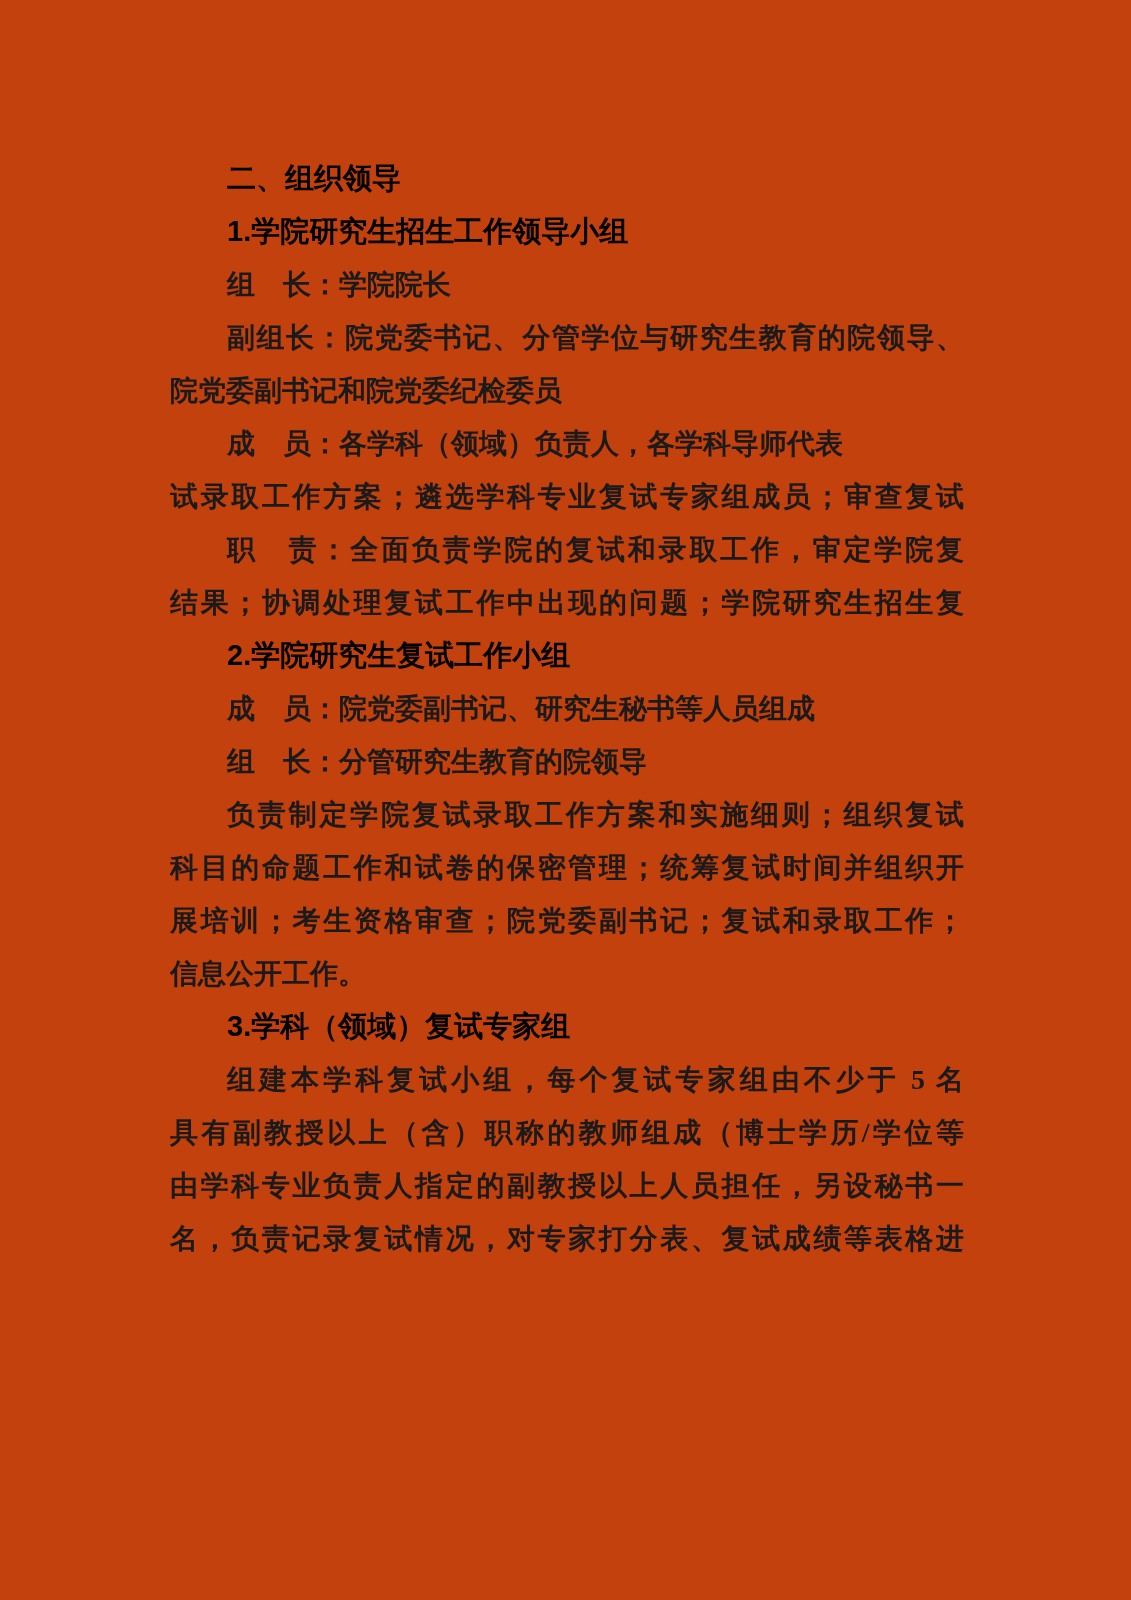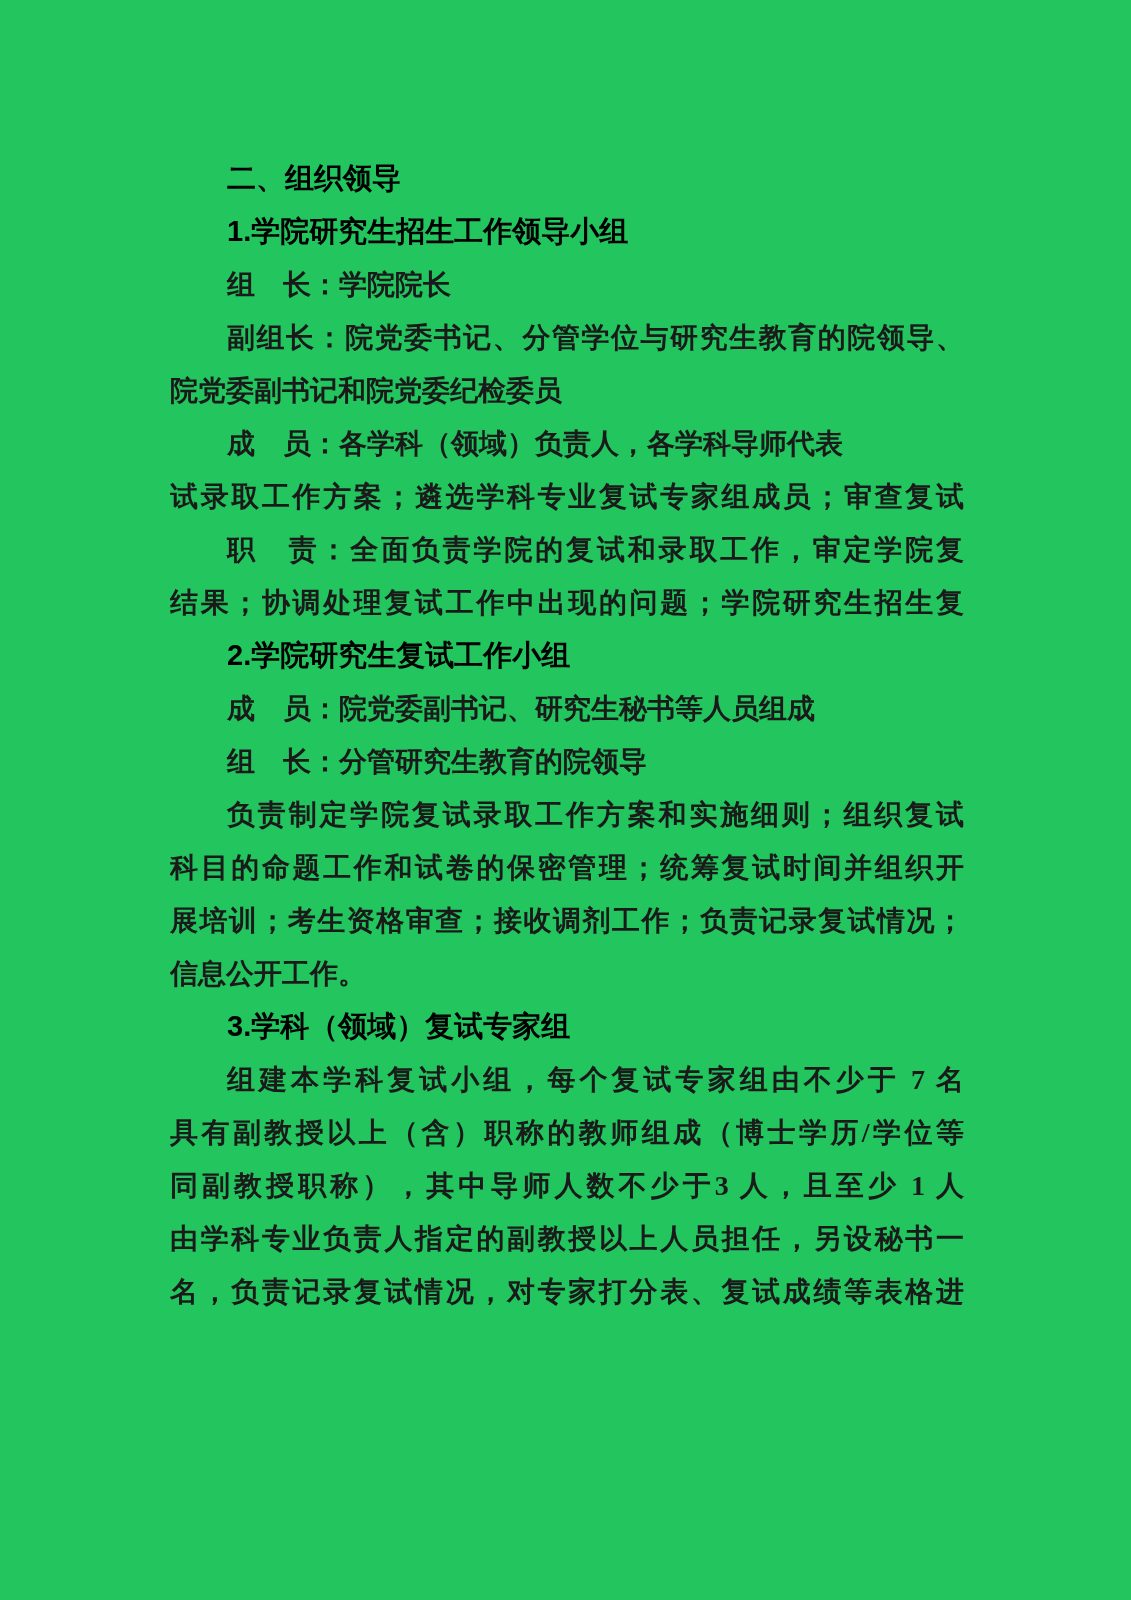--- a/index.html
+++ b/index.html
@@ -1,20 +1,20 @@
 <!DOCTYPE html>
 <html><head>
 <meta charset="utf-8">
 <style>
   html, body { margin: 0; padding: 0; background: #ffffff; }
   .page {
     position: relative;
     width: 1131px;
     height: 1600px;
-    background: #22c55e;
+    background: #c2410c;
     overflow: hidden;
     font-family: "Liberation Serif", serif;
     color: #1a1a1a;
   }
   .content {
     position: absolute;
     left: 170px;
     top: 152px;
     width: 794px;
   }
@@ -73,27 +73,26 @@
       </div>
       <div class="para body">
         <div class="line first last">成　员：院党委副书记、研究生秘书等人员组成</div>
       </div>
       <div class="para body">
         <div class="line first last">组　长：分管研究生教育的院领导</div>
       </div>
       <div class="para body">
         <div class="line first">负责制定学院复试录取工作方案和实施细则；组织复试</div>
         <div class="line">科目的命题工作和试卷的保密管理；统筹复试时间并组织开</div>
-        <div class="line">展培训；考生资格审查；接收调剂工作；负责记录复试情况；</div>
+        <div class="line">展培训；考生资格审查；院党委副书记；复试和录取工作；</div>
         <div class="line last">信息公开工作。</div>
       </div>
       <div class="para heading">
         <div class="line first last">3.学科（领域）复试专家组</div>
       </div>
       <div class="para body">
-        <div class="line first">组建本学科复试小组，每个复试专家组由不少于 7 名</div>
+        <div class="line first">组建本学科复试小组，每个复试专家组由不少于 5 名</div>
         <div class="line">具有副教授以上（含）职称的教师组成（博士学历/学位等</div>
-        <div class="line">同副教授职称），其中导师人数不少于3 人，且至少 1 人</div>
         <div class="line">由学科专业负责人指定的副教授以上人员担任，另设秘书一</div>
         <div class="line">名，负责记录复试情况，对专家打分表、复试成绩等表格进</div>
       </div>
     </div>
 </div>
 
 </body></html>

